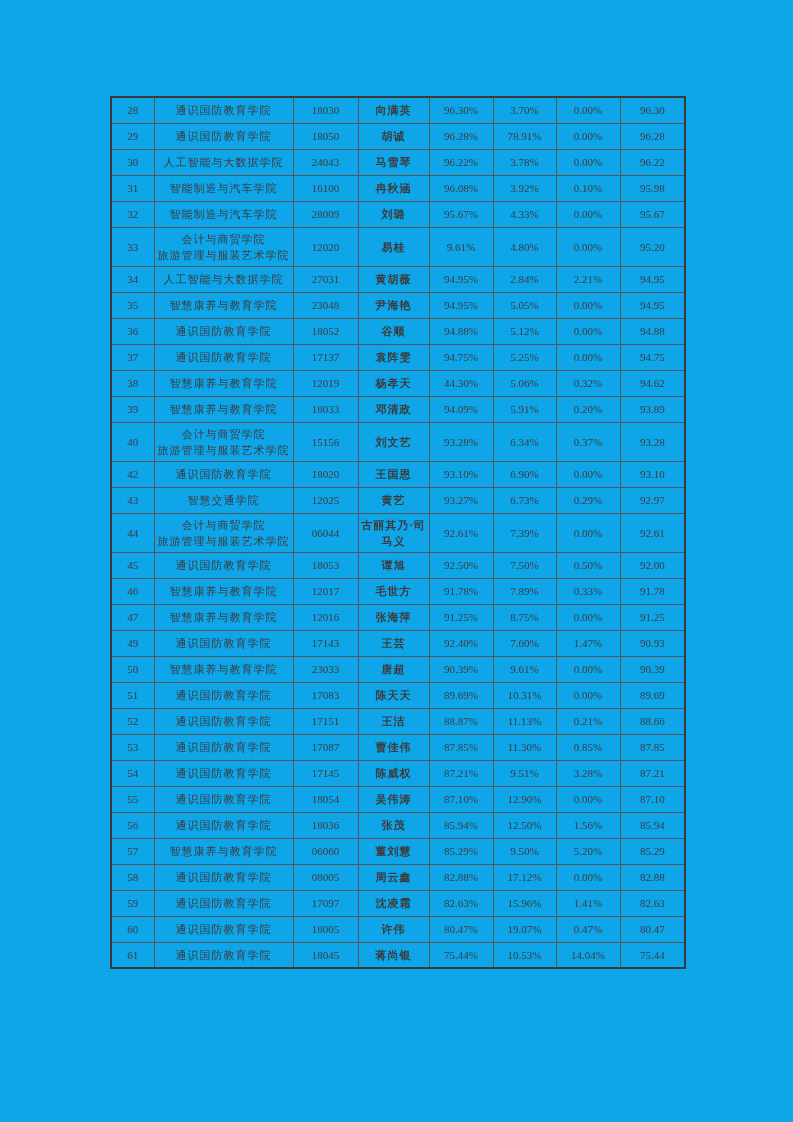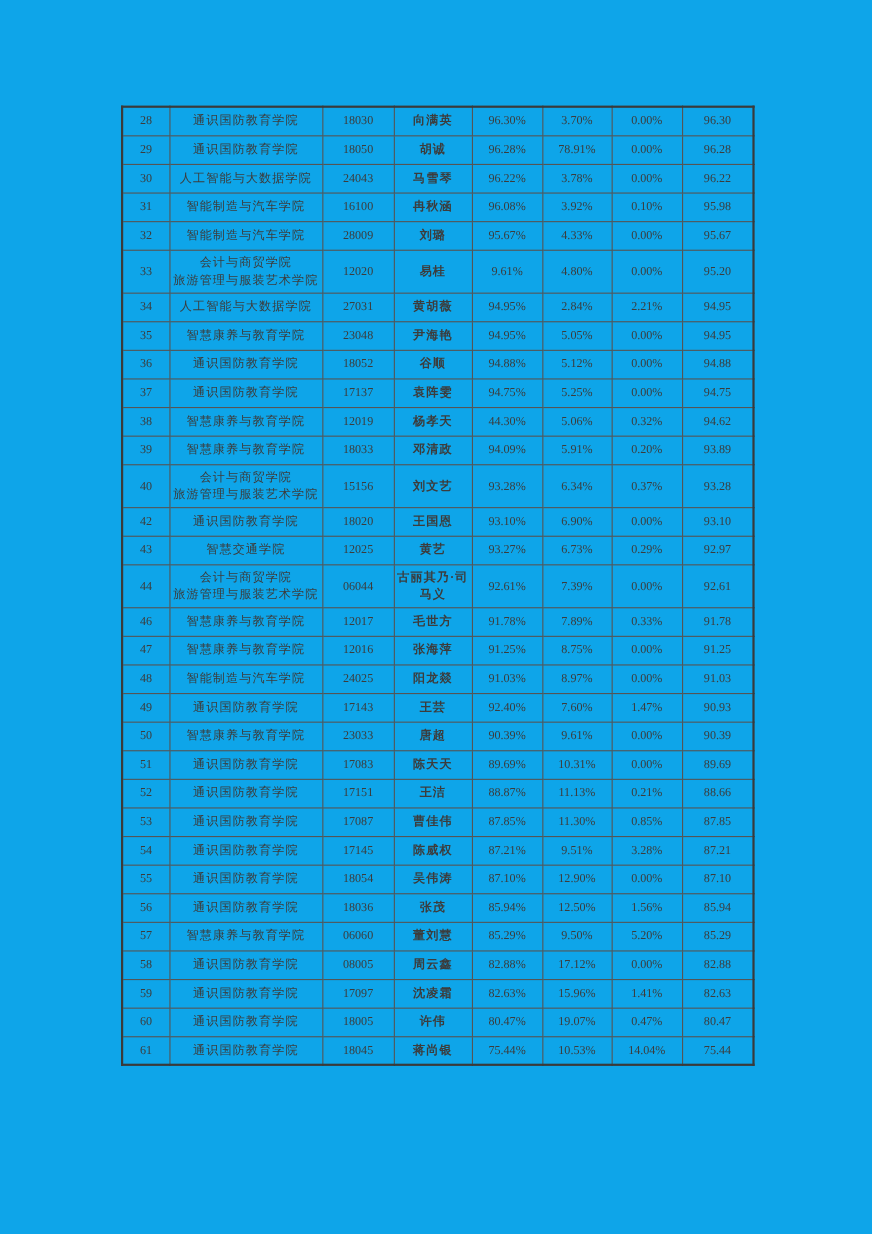--- a/index.html
+++ b/index.html
@@ -244,20 +244,32 @@
             <span class="college-line">旅游管理与服装艺术学院</span>
           </td>
           <td class="cell-student-id">06044</td>
           <td class="cell-name">古丽其乃·司马义</td>
           <td class="cell-pct1">92.61%</td>
           <td class="cell-pct2">7.39%</td>
           <td class="cell-pct3">0.00%</td>
           <td class="cell-score">92.61</td>
         </tr>
         <tr class="row-single">
+          <td class="cell-rank">45</td>
+          <td class="cell-college">
+            <span class="college-line">通识国防教育学院</span>
+          </td>
+          <td class="cell-student-id">18053</td>
+          <td class="cell-name">谭旭</td>
+          <td class="cell-pct1">92.50%</td>
+          <td class="cell-pct2">7.50%</td>
+          <td class="cell-pct3">0.50%</td>
+          <td class="cell-score">92.00</td>
+        </tr>
+        <tr class="row-single">
           <td class="cell-rank">46</td>
           <td class="cell-college">
             <span class="college-line">智慧康养与教育学院</span>
           </td>
           <td class="cell-student-id">12017</td>
           <td class="cell-name">毛世方</td>
           <td class="cell-pct1">91.78%</td>
           <td class="cell-pct2">7.89%</td>
           <td class="cell-pct3">0.33%</td>
           <td class="cell-score">91.78</td>
@@ -268,32 +280,20 @@
             <span class="college-line">智慧康养与教育学院</span>
           </td>
           <td class="cell-student-id">12016</td>
           <td class="cell-name">张海萍</td>
           <td class="cell-pct1">91.25%</td>
           <td class="cell-pct2">8.75%</td>
           <td class="cell-pct3">0.00%</td>
           <td class="cell-score">91.25</td>
         </tr>
         <tr class="row-single">
-          <td class="cell-rank">48</td>
-          <td class="cell-college">
-            <span class="college-line">智能制造与汽车学院</span>
-          </td>
-          <td class="cell-student-id">24025</td>
-          <td class="cell-name">阳龙燚</td>
-          <td class="cell-pct1">91.03%</td>
-          <td class="cell-pct2">8.97%</td>
-          <td class="cell-pct3">0.00%</td>
-          <td class="cell-score">91.03</td>
-        </tr>
-        <tr class="row-single">
           <td class="cell-rank">49</td>
           <td class="cell-college">
             <span class="college-line">通识国防教育学院</span>
           </td>
           <td class="cell-student-id">17143</td>
           <td class="cell-name">王芸</td>
           <td class="cell-pct1">92.40%</td>
           <td class="cell-pct2">7.60%</td>
           <td class="cell-pct3">1.47%</td>
           <td class="cell-score">90.93</td>

